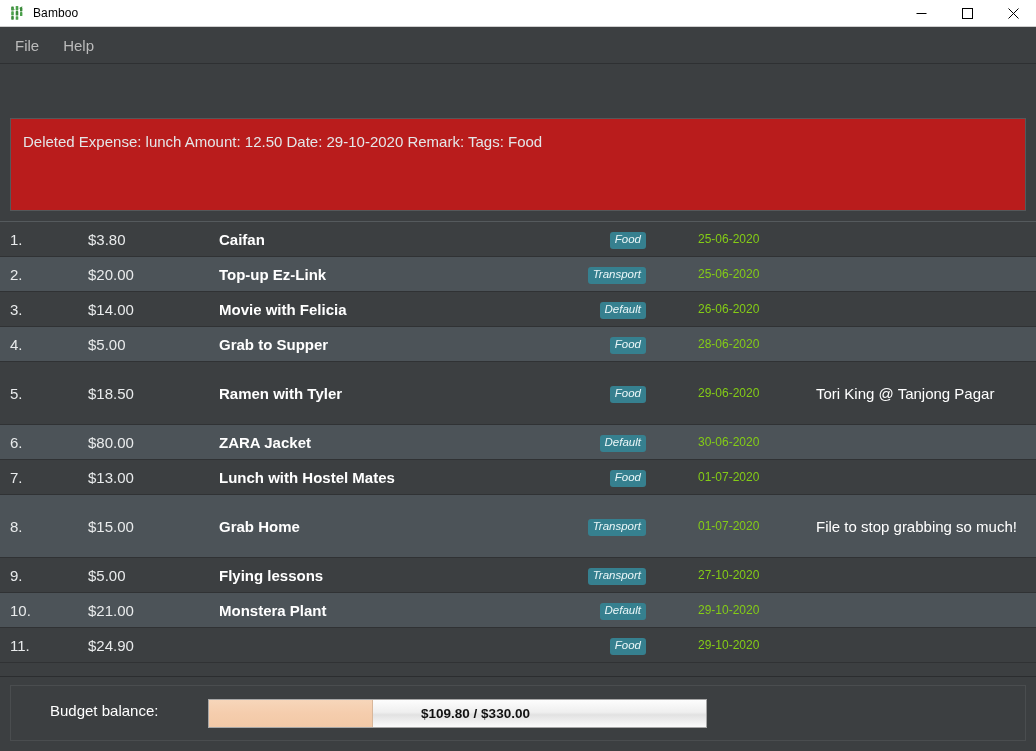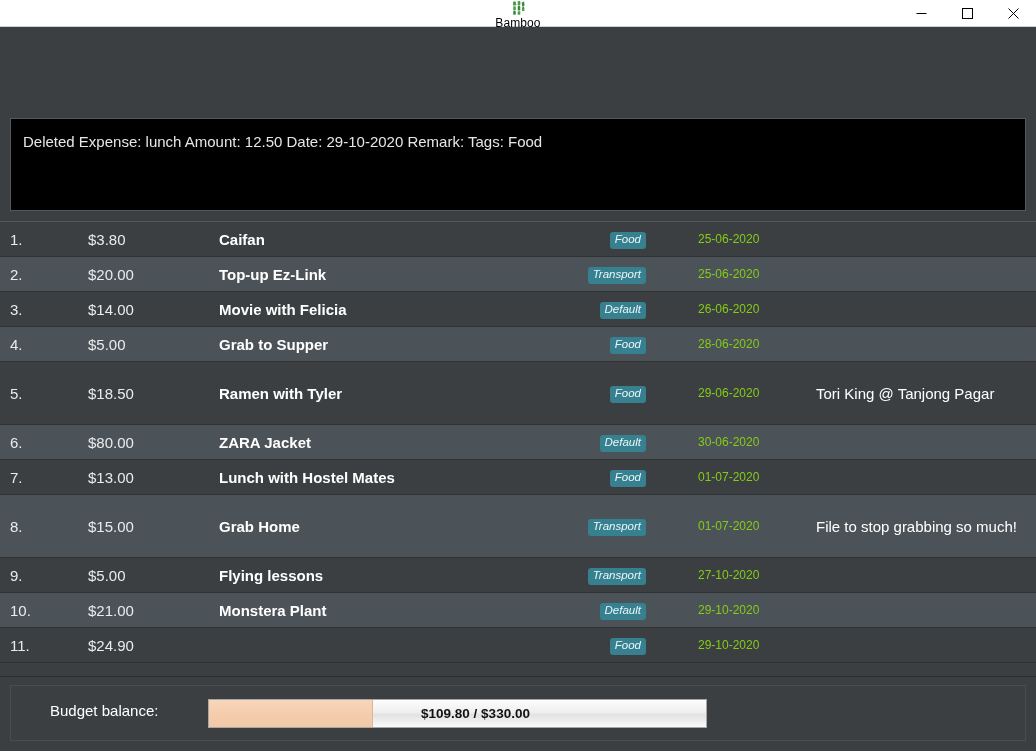--- a/index.html
+++ b/index.html
@@ -22,21 +22,20 @@
   
   .titlebar {
     position: absolute;
     left: 0; top: 0;
     width: 1036px; height: 27px;
     background: #ffffff;
     border-bottom: 1px solid #cfcfcf;
     display: flex;
     align-items: center;
     box-sizing: border-box;
-    flex-direction: column;
   }
   .titlebar-icon {
     width: 16px; height: 16px;
     margin-left: 9px; margin-right: 8px;
     display: block;
   }
   .titlebar-title {
     font-size: 12px;
     color: #000000;
     letter-spacing: 0.1px;
@@ -98,21 +97,21 @@
     bottom: 5px;
     height: 2px;
     background: #ffffff;
   }
 
   
   .resultbox {
     position: absolute;
     left: 10px; top: 118px;
     width: 1016px; height: 93px;
-    background: #000000;
+    background: #b91c1c;
     border: 1px solid #55585a;
     box-sizing: border-box;
   }
   .result-text {
     position: absolute;
     left: 12px; top: 14px;
     font-size: 15px;
     color: #e4e6e8;
   }
 
@@ -276,20 +275,24 @@
       </div>
       <div class="win-btn">
         <svg width="11" height="11" viewBox="0 0 11 11">
             <line x1="0.5" y1="0.5" x2="10.5" y2="10.5" stroke="#000" stroke-width="1"></line>
             <line x1="10.5" y1="0.5" x2="0.5" y2="10.5" stroke="#000" stroke-width="1"></line>
           </svg>
       </div>
     </div>
   </div>
 
+  <div class="menubar">
+    <div class="menu-item">File</div>
+    <div class="menu-item">Help</div>
+  </div>
 
   <div class="commandbox">
     <div class="command-text" title="Enter command here...">delete 12</div>
     <div class="command-underline"></div>
   </div>
 
   <div class="resultbox">
     <div class="result-text">Deleted Expense: lunch Amount: 12.50 Date: 29-10-2020 Remark:  Tags: Food</div>
   </div>
 

